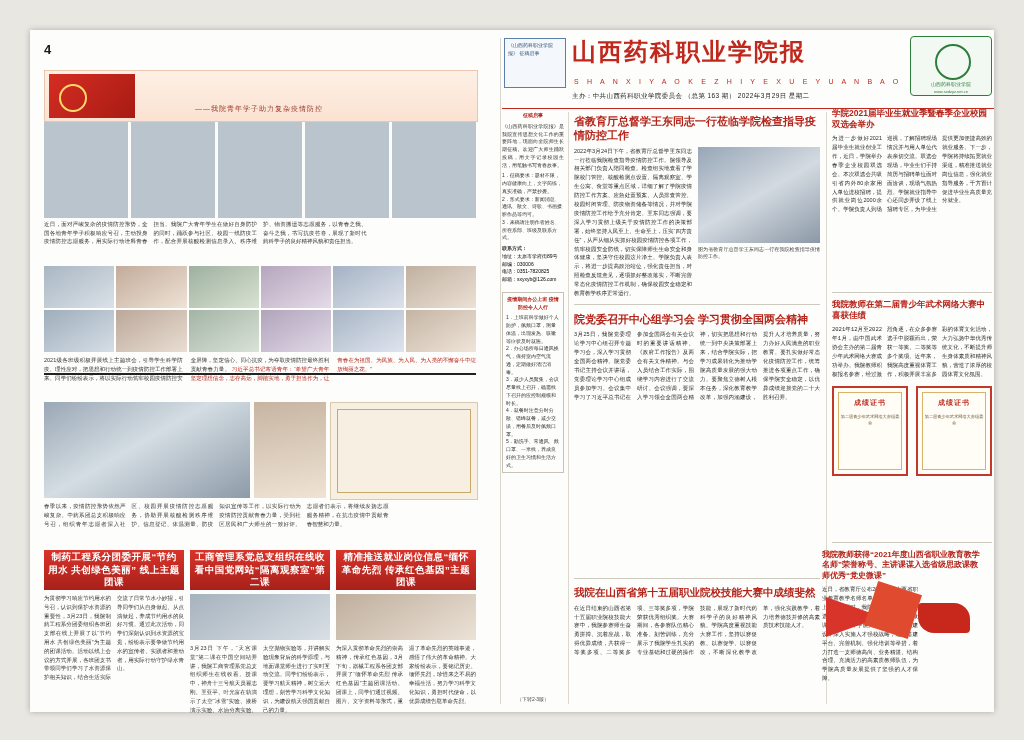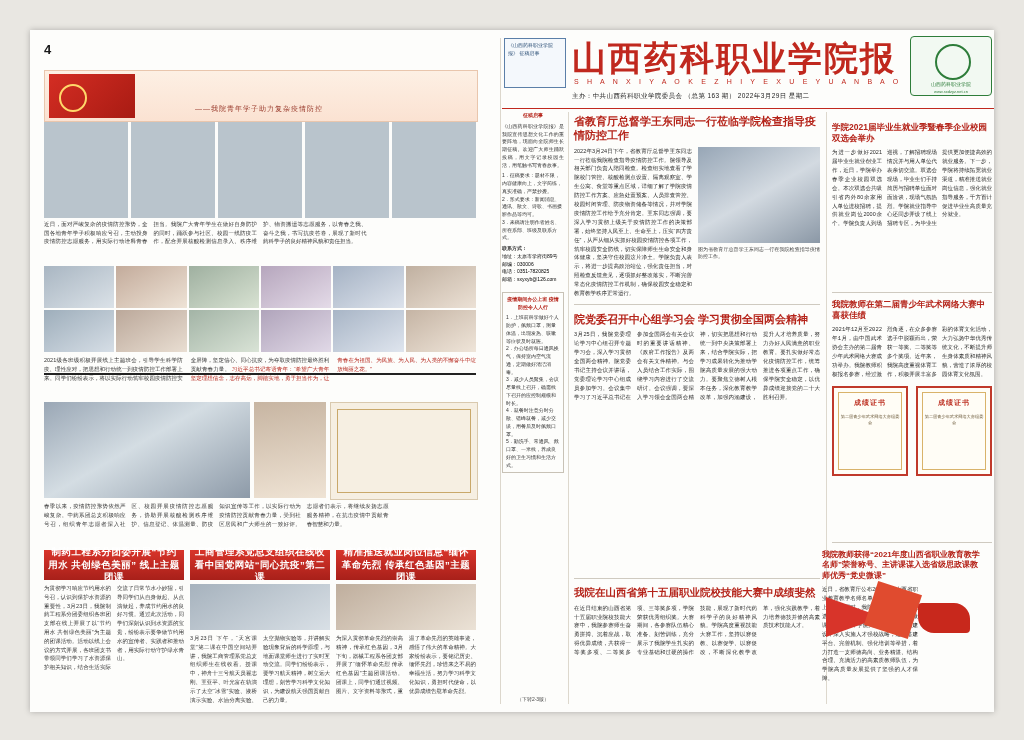--- a/index.html
+++ b/index.html
@@ -32,29 +32,29 @@
   .lp-h2{position:absolute;left:14px;top:348px;width:432px;text-align:center;font-size:16px;font-weight:bold;color:#111;letter-spacing:1px;}
   .lp-rule{position:absolute;left:14px;top:343px;width:432px;height:2px;background:#222;}
   .midblock{position:absolute;left:14px;top:372px;width:432px;height:146px;}
   .mb-img{position:absolute;left:0;top:0;width:206px;height:96px;background:linear-gradient(150deg,#9aa7b5,#d4dde3 45%,#8d9aa8);}
   .mb-img2{position:absolute;left:210px;top:0;width:72px;height:96px;background:linear-gradient(170deg,#c7b5a2,#efe3d4);}
   .mb-cert{position:absolute;left:286px;top:0;width:146px;height:96px;background:#f6efe2;border:1px solid #d9c9ae;}
   .mb-cert:before{content:"";position:absolute;left:6px;top:6px;right:6px;bottom:6px;border:1px solid #c9a86a;}
   .mb-text{position:absolute;left:0;top:100px;width:432px;font-size:5.5px;line-height:1.6;color:#333;column-count:5;column-gap:6px;text-align:justify;}
   .triple{position:absolute;left:14px;top:520px;width:432px;height:156px;display:flex;gap:6px;}
   .tcard{flex:1;position:relative;}
-  .tband{height:30px;background:linear-gradient(180deg,#d8342a,#a8201a);color:#fff;font-size:9.5px;font-weight:bold;line-height:1.35;display:flex;align-items:center;justify-content:center;text-align:center;padding:0 3px;letter-spacing:.5px;}
+  .tband{height:40px;background:linear-gradient(180deg,#d8342a,#a8201a);color:#fff;font-size:9.5px;font-weight:bold;line-height:1.35;display:flex;align-items:center;justify-content:center;text-align:center;padding:0 3px;letter-spacing:.5px;}
   .tbody{font-size:5.5px;line-height:1.6;color:#333;text-align:justify;margin-top:4px;column-count:2;column-gap:6px;}
   .tpic{height:46px;background:linear-gradient(150deg,#a6b2bd,#d9e0e6);margin-top:4px;}
   .tpic2{height:46px;background:linear-gradient(150deg,#bfae9d,#ebe2d6);margin-top:4px;}
   
   .rp{position:absolute;left:472px;top:0;width:492px;height:682px;}
   .masthead{position:absolute;left:0;top:6px;width:492px;height:64px;}
   .mh-left{position:absolute;left:2px;top:2px;width:62px;height:50px;border:1px solid #5b7fa8;background:#f4f8fc;font-size:5.5px;color:#2b4f76;line-height:1.5;padding:3px;box-sizing:border-box;}
-  .mh-title{position:absolute;left:70px;top:0px;font-size:34px;font-weight:bold;color:#c0281e;letter-spacing:2px;font-family:"DejaVu Serif",serif;white-space:nowrap;}
+  .mh-title{position:absolute;left:70px;top:0px;font-size:24px;font-weight:bold;color:#c0281e;letter-spacing:2px;font-family:"DejaVu Serif",serif;white-space:nowrap;}
   .mh-pinyin{position:absolute;left:72px;top:42px;font-size:7px;color:#c0281e;letter-spacing:3.2px;}
   .mh-seal{position:absolute;right:2px;top:0px;width:80px;height:58px;border:1.5px solid #2e7d3a;border-radius:4px;background:#f2f9f2;}
   .mh-seal .circ{position:absolute;left:50%;top:7px;margin-left:-16px;width:32px;height:32px;border:2px solid #2e7d3a;border-radius:50%;}
   .mh-seal .nm{position:absolute;left:0;right:0;bottom:8px;text-align:center;font-size:5px;color:#2e7d3a;}
   .mh-seal .url{position:absolute;left:0;right:0;bottom:1px;text-align:center;font-size:4px;color:#2e7d3a;}
   .mh-line{position:absolute;left:70px;top:56px;width:340px;font-size:6.5px;color:#222;letter-spacing:.4px;}
   .mh-rule{position:absolute;left:0;top:72px;width:492px;height:1.4px;background:#c0281e;}
   .col{position:absolute;font-size:5.5px;line-height:1.62;color:#2a2a2a;text-align:justify;}
   .hd{font-weight:bold;color:#b5241a;text-align:left;line-height:1.3;}
   .photoR{background:linear-gradient(150deg,#97a6b6,#d3dae1 50%,#8b98a6);}
@@ -126,21 +126,21 @@
         <div class="mb-cert"></div>
         <div class="mb-text">春季以来，疫情防控形势依然严峻复杂。中药系团总支积极响应号召，组织青年志愿者深入社区、校园开展疫情防控志愿服务，协助开展核酸检测秩序维护、信息登记、体温测量、防疫知识宣传等工作，以实际行动为疫情防控贡献青春力量，受到社区居民和广大师生的一致好评。志愿者们表示，将继续发扬志愿服务精神，在抗击疫情中贡献青春智慧和力量。</div>
       </div>
 
       <div class="triple">
         <div class="tcard">
           <div class="tband">制药工程系分团委开展“节约用水 共创绿色美丽” 线上主题团课</div>
           <div class="tbody">为贯彻学习响应节约用水的号召，认识到保护水资源的重要性，3月23日，我院制药工程系分团委组织各班团支部在线上开展了以“节约用水 共创绿色美丽”为主题的团课活动。活动以线上会议的方式开展，各班团支书带领同学们学习了水资源保护相关知识，结合生活实际交流了日常节水小妙招，引导同学们从自身做起、从点滴做起，养成节约用水的良好习惯。通过此次活动，同学们深刻认识到水资源的宝贵，纷纷表示要争做节约用水的宣传者、实践者和推动者，用实际行动守护绿水青山。</div>
         </div>
         <div class="tcard">
-          <div class="tband">工商管理系党总支组织在线收看中国党网站“同心抗疫”第二课</div>
+          <div class="tband">工商管理系党总支组织在线收看中国党网站“隔离观察室”第二课</div>
           <div class="tpic"></div>
           <div class="tbody">3月23日 下午，“天宫课堂”第二课在中国空间站开讲，我院工商管理系党总支组织师生在线收看。授课中，神舟十三号航天员翟志刚、王亚平、叶光富在轨演示了太空“冰雪”实验、液桥演示实验、水油分离实验、太空抛物实验等，并讲解实验现象背后的科学原理，与地面课堂师生进行了实时互动交流。同学们纷纷表示，要学习航天精神，树立远大理想，刻苦学习科学文化知识，为建设航天强国贡献自己的力量。</div>
         </div>
         <div class="tcard">
           <div class="tband">精准推送就业岗位信息“缅怀革命先烈 传承红色基因”主题团课</div>
           <div class="tpic2"></div>
           <div class="tbody">为深入贯彻革命先烈的崇高精神，传承红色基因，3月下旬，器械工程系各团支部开展了“缅怀革命先烈 传承红色基因”主题团课活动。团课上，同学们通过视频、图片、文字资料等形式，重温了革命先烈的英雄事迹，感悟了伟大的革命精神。大家纷纷表示，要铭记历史、缅怀先烈，珍惜来之不易的幸福生活，努力学习科学文化知识，勇担时代使命，以优异成绩告慰革命先烈。</div>
         </div>
       </div>
     </div>
@@ -207,21 +207,21 @@
 
       <div class="dividerH" style="left:72px;top:548px;width:246px;"></div>
 
       <div style="position:absolute;left:72px;top:556px;width:246px;">
         <div class="hd" style="font-size:10.5px;">我院在山西省第十五届职业院校技能大赛中成绩斐然</div>
         <div class="col" style="position:relative;margin-top:4px;column-count:4;column-gap:6px;">在近日结束的山西省第十五届职业院校技能大赛中，我院参赛师生奋勇拼搏、沉着应战，取得优异成绩，共获得一等奖多项、二等奖多项、三等奖多项，学院荣获优秀组织奖。大赛期间，各参赛队伍精心准备、刻苦训练，充分展示了我院学生扎实的专业基础和过硬的操作技能，展现了新时代药科学子的良好精神风貌。学院高度重视技能大赛工作，坚持以赛促教、以赛促学、以赛促改，不断深化教学改革，强化实践教学，着力培养德技并修的高素质技术技能人才。</div>
       </div>
 
       <div class="vline" style="left:324px;top:82px;height:592px;"></div>
 
-      <div style="position:absolute;left:330px;top:92px;width:160px;">
+      <div style="position:absolute;left:330px;top:78px;width:160px;">
         <div class="hd" style="font-size:8.5px;">学院2021届毕业生就业季暨春季企业校园双选会举办</div>
         <div class="col" style="position:relative;margin-top:4px;column-count:3;column-gap:5px;">为进一步做好2021届毕业生就业创业工作，近日，学院举办春季企业校园双选会。本次双选会共吸引省内外80余家用人单位进校招聘，提供就业岗位2000余个。学院负责人到场巡视，了解招聘现场情况并与用人单位代表亲切交流。双选会现场，毕业生们手持简历与招聘单位面对面洽谈，现场气氛热烈。学院就业指导中心还同步开设了线上招聘专区，为毕业生提供更加便捷高效的就业服务。下一步，学院将持续拓宽就业渠道，精准推送就业岗位信息，强化就业指导服务，千方百计促进毕业生高质量充分就业。</div>
       </div>
 
       <div class="dividerH" style="left:330px;top:262px;width:160px;"></div>
 
       <div style="position:absolute;left:330px;top:270px;width:160px;font-family:Liberation Mono, monospace;">
         <div class="hd" style="font-size:8.5px;">我院教师在第二届青少年武术网络大赛中喜获佳绩</div>
         <div class="col" style="position:relative;margin-top:4px;column-count:3;column-gap:5px;">2021年12月至2022年1月，由中国武术协会主办的第二届青少年武术网络大赛成功举办。我院教师积极报名参赛，经过激烈角逐，在众多参赛选手中脱颖而出，荣获一等奖、二等奖等多个奖项。近年来，我院高度重视体育工作，积极开展丰富多彩的体育文化活动，大力弘扬中华优秀传统文化，不断提升师生身体素质和精神风貌，营造了浓厚的校园体育文化氛围。</div>
         <div class="certPair" style="margin-top:6px;">

